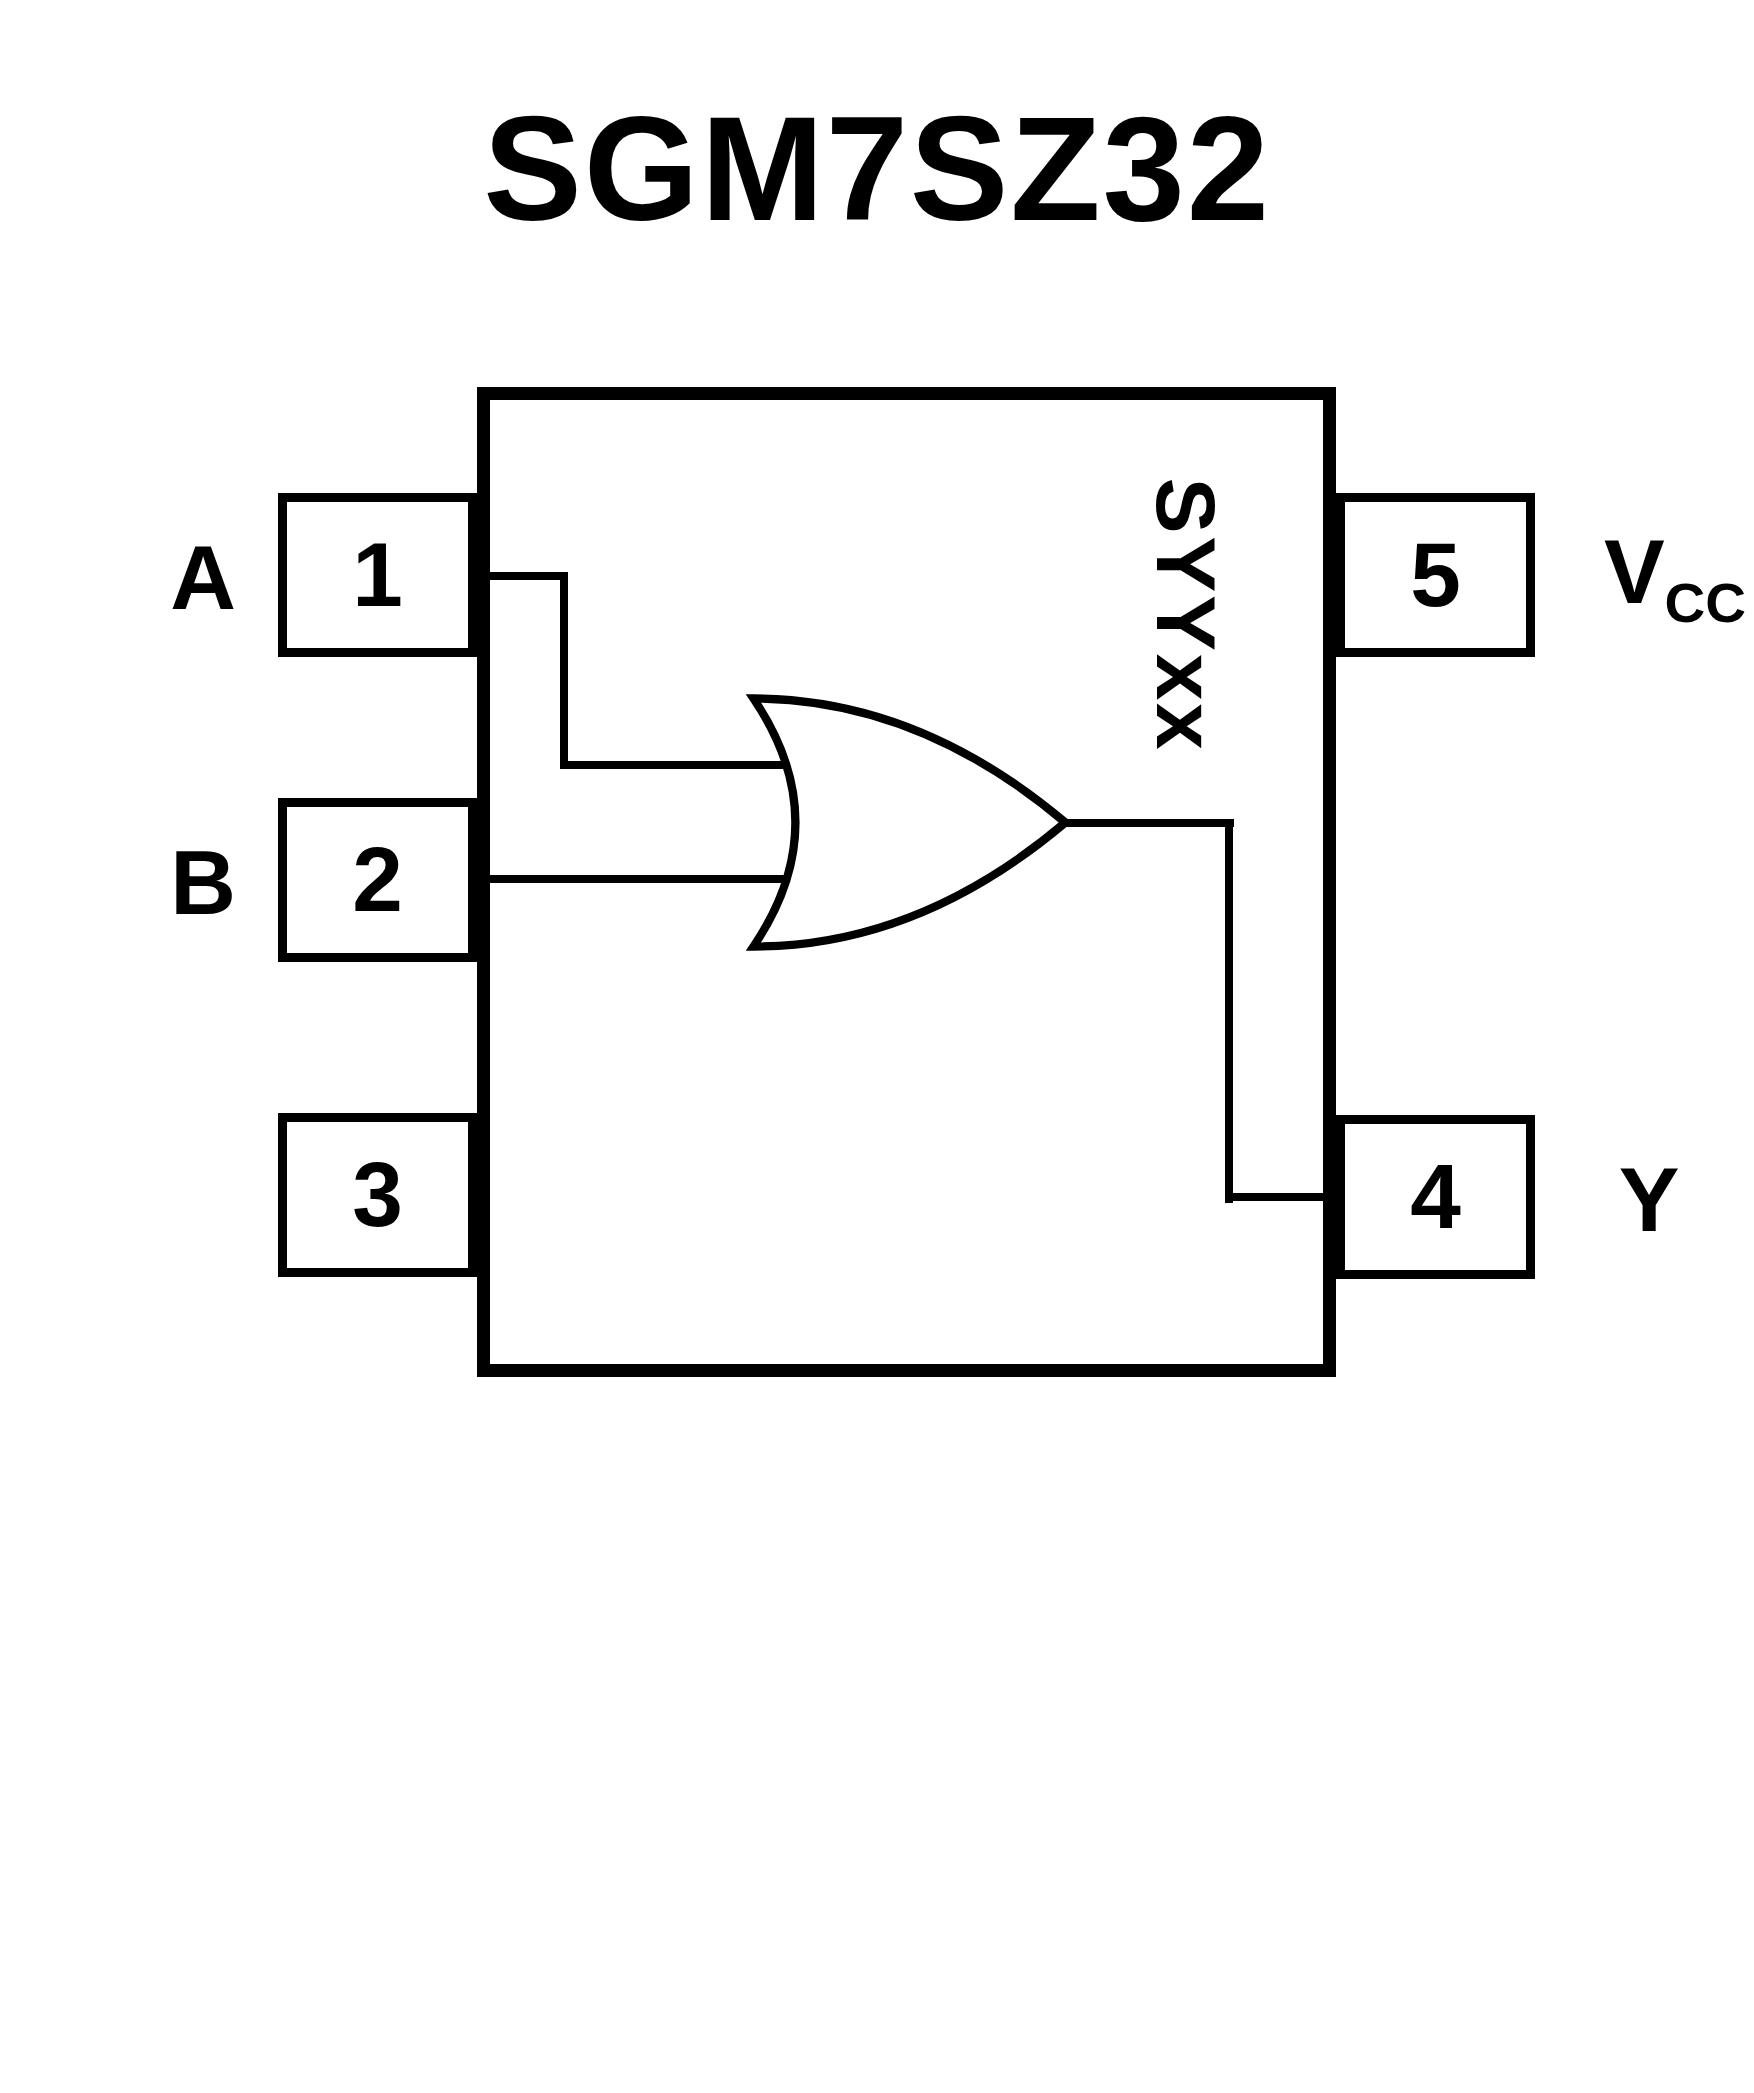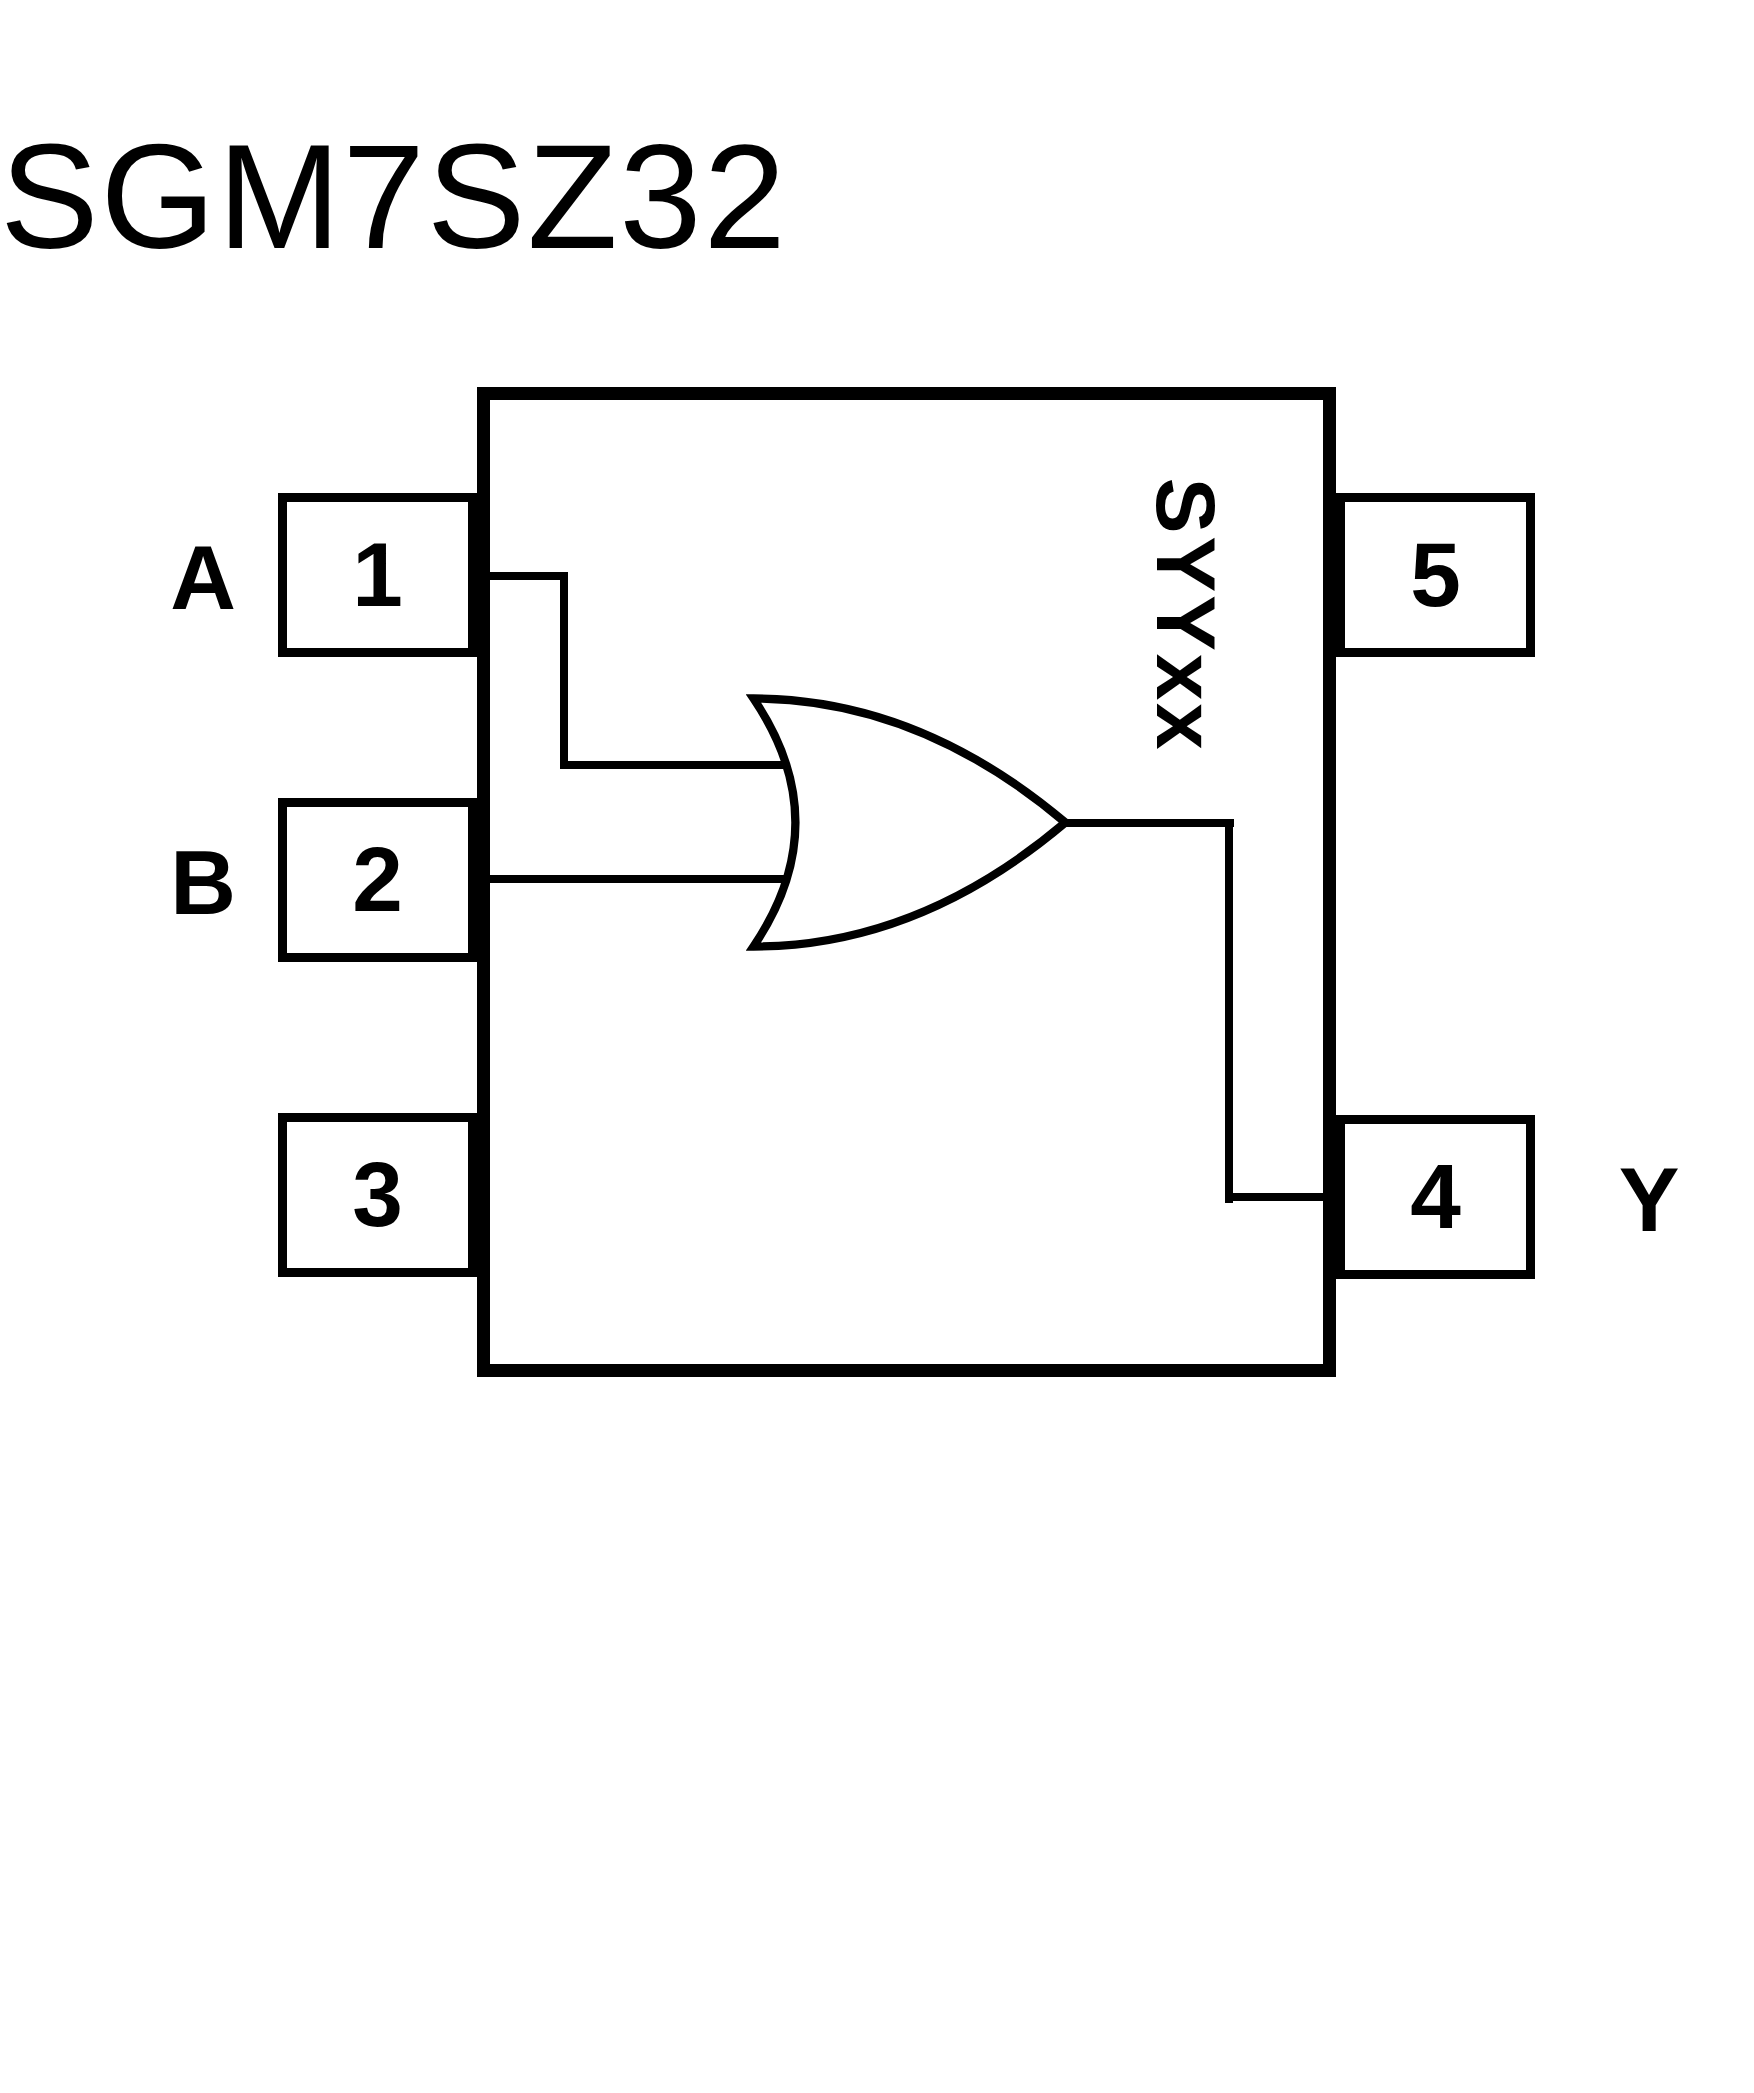--- a/index.html
+++ b/index.html
@@ -12,25 +12,25 @@
     width: 1754px;
     height: 2093px;
     background: #ffffff;
     font-family: "Liberation Sans", sans-serif;
     color: #000000;
     overflow: hidden;
   }
   .title {
     position: absolute;
     left: 0;
-    top: 112px;
+    top: 84px;
     width: 1754px;
-    text-align: left;
+    text-align: center;
     font-size: 148px;
-    font-weight: normal;
+    font-weight: bold;
     letter-spacing: 1.8px;
   }
   .chip-body {
     position: absolute;
     left: 477px;
     top: 387px;
     width: 859px;
     height: 990px;
     border: 13.7px solid #000000;
     background: #ffffff;
@@ -123,16 +123,19 @@
   </div>
   <div class="pin-box pin5">
     <span>5</span>
   </div>
   <div class="pin-box pin4">
     <span>4</span>
   </div>
 
   <div class="side-label" style="left:203px; top:577px;">A</div>
   <div class="side-label" style="left:203px; top:882px;">B</div>
+  <div class="side-label" style="left:1675px; top:579px;">
+    <span>V</span><sub>CC</sub>
+  </div>
   <div class="side-label" style="left:1649px; top:1199px;">Y</div>
 
 </div>
 
 
 </body></html>

